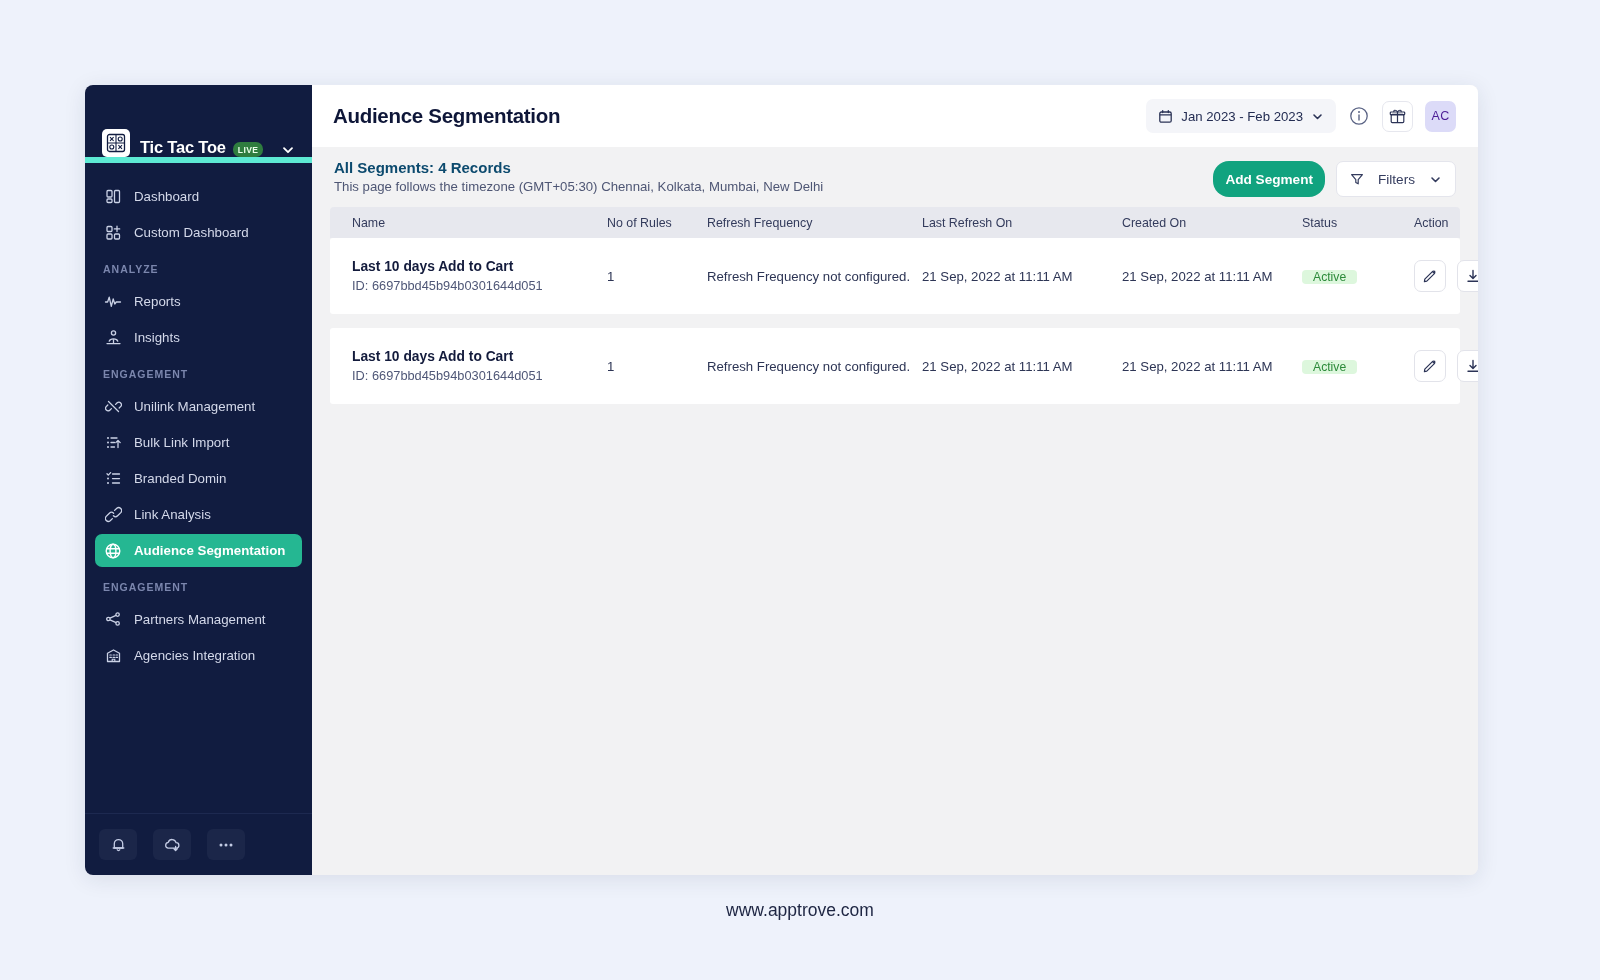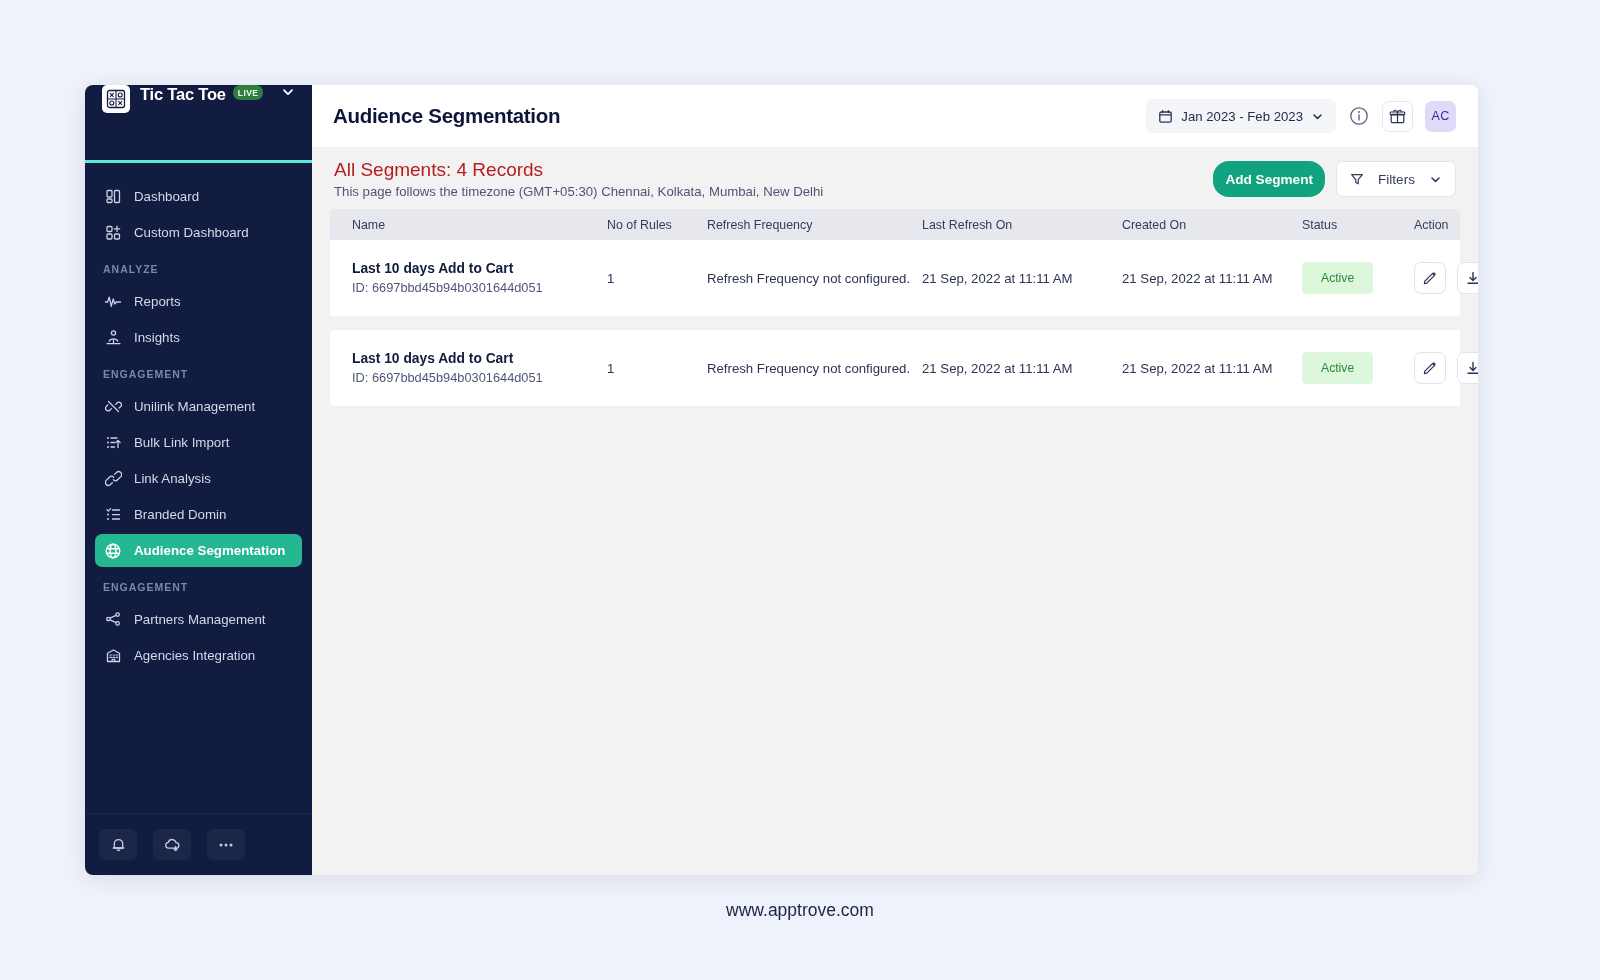--- a/index.html
+++ b/index.html
@@ -26,23 +26,23 @@
   
   .sidebar {
     width: 227px; height: 790px;
     background: #111c40;
     display: flex; flex-direction: column;
     flex: 0 0 227px;
     position: relative;
   }
   .brand {
     height: 78px; flex: 0 0 78px;
-    display: flex; align-items: flex-start;
+    display: flex; align-items: flex-end;
     padding: 0 17px;
-    border-bottom: 3px solid #5eead4;
+    border-bottom: 6px solid #5eead4;
   }
   .brand-logo {
     width: 28px; height: 28px; border-radius: 5px;
     background: #ffffff;
     flex: 0 0 28px;
     display: flex; align-items: center; justify-content: center;
   }
   .brand-name {
     color: #ffffff; font-size: 16.5px; font-weight: bold;
     margin-left: 10px; white-space: nowrap; letter-spacing: -.2px;
@@ -121,21 +121,21 @@
     width: 31px; height: 31px; border-radius: 7px;
     background: #dcdbf8; color: #4c1d95;
     display: flex; align-items: center; justify-content: center;
     font-size: 12.5px; font-weight: normal; letter-spacing: .2px;
   }
 
   .content { flex: 1 1 auto; padding: 0 18px; overflow: hidden; }
 
   .listbar { display: flex; align-items: flex-start; padding: 12px 4px 10px 4px; }
   .listbar-left { display: flex; flex-direction: column; gap: 3px; }
-  .records-title { font-size: 19px; font-weight: normal; color: #b91c1c; }
+  .records-title { font-size: 15px; font-weight: bold; color: #0c4a6e; }
   .records-sub { font-size: 13.2px; color: #4e5674; }
   .listbar-right { margin-left: auto; display: flex; align-items: center; gap: 11px; padding-top: 2px; }
   .btn-primary {
     background: #11a37f; color: #ffffff;
     font-size: 13.6px; font-weight: bold;
     height: 36px; padding: 0 12px; border-radius: 16px;
     display: flex; align-items: center; justify-content: center;
     border: none; white-space: nowrap;
   }
   .btn-filter {
@@ -173,21 +173,21 @@
   .c-status { width: 112px; flex: 0 0 112px; }
   .c-action { width: 100px; flex: 0 0 100px; }
 
   .cell-name-title { font-size: 13.8px; font-weight: bold; color: #131b3c; line-height: 1.35; }
   .cell-name-id { font-size: 12.8px; color: #4f5777; line-height: 1.35; margin-top: 1px; }
   .cell-text { font-size: 13.2px; color: #2d3555; }
   .badge-active {
     display: inline-flex; align-items: center; justify-content: center;
     background: #ddf7dd; color: #2c8a3a;
     font-size: 12.2px;
-    height: 32px; padding: 0 19px; border-radius: 4px;
+    height: 14px; padding: 0 11px; border-radius: 4px;
   }
   .action-wrap { display: flex; gap: 11px; }
   .act-btn {
     width: 32px; height: 32px; border-radius: 7px;
     border: 1px solid #e2e3ea; background: #ffffff;
     display: flex; align-items: center; justify-content: center;
     color: #2b3356;
   }
 
   .footer {
@@ -292,36 +292,36 @@
                 <circle cx="3" cy="13" r="1" fill="currentColor"></circle>
                 <path d="M6 4 H12 M6 8.5 H9.5 M6 13 H9.5" stroke="currentColor" stroke-width="1.3" stroke-linecap="round"></path>
                 <path d="M13 13.5 V6.5 M10.8 8.6 L13 6.4 L15.2 8.6" fill="none" stroke="currentColor" stroke-width="1.3" stroke-linecap="round" stroke-linejoin="round"></path>
               </svg>
           </span>
           <span>Bulk Link Import</span>
         </div>
         <div class="nav-item">
           <span class="ico">
             <svg width="17" height="17" viewBox="0 0 17 17">
-                <path d="M9.6 4.4 L11.8 2.2 A3 3 0 0 1 16 6.4 L12.6 9.8 A3 3 0 0 1 8.4 9.8" fill="none" stroke="currentColor" stroke-width="1.3" stroke-linecap="round"></path>
-                <path d="M7.4 12.6 L5.2 14.8 A3 3 0 0 1 1 10.6 L4.4 7.2 A3 3 0 0 1 8.6 7.2" fill="none" stroke="currentColor" stroke-width="1.3" stroke-linecap="round"></path>
-              </svg>
-          </span>
-          <span>Link Analysis</span>
-        </div>
-        <div class="nav-item">
-          <span class="ico">
-            <svg width="17" height="17" viewBox="0 0 17 17">
                 <path d="M2 3.8 L3.3 5.1 L5.6 2.6" fill="none" stroke="currentColor" stroke-width="1.3" stroke-linecap="round" stroke-linejoin="round"></path>
                 <circle cx="3" cy="8.6" r="1" fill="currentColor"></circle>
                 <circle cx="3" cy="13" r="1" fill="currentColor"></circle>
                 <path d="M7.5 4 H14.5 M7.5 8.6 H14.5 M7.5 13 H14.5" stroke="currentColor" stroke-width="1.3" stroke-linecap="round"></path>
               </svg>
           </span>
           <span>Branded Domin</span>
+        </div>
+        <div class="nav-item">
+          <span class="ico">
+            <svg width="17" height="17" viewBox="0 0 17 17">
+                <path d="M9.6 4.4 L11.8 2.2 A3 3 0 0 1 16 6.4 L12.6 9.8 A3 3 0 0 1 8.4 9.8" fill="none" stroke="currentColor" stroke-width="1.3" stroke-linecap="round"></path>
+                <path d="M7.4 12.6 L5.2 14.8 A3 3 0 0 1 1 10.6 L4.4 7.2 A3 3 0 0 1 8.6 7.2" fill="none" stroke="currentColor" stroke-width="1.3" stroke-linecap="round"></path>
+              </svg>
+          </span>
+          <span>Link Analysis</span>
         </div>
         <div class="nav-item active">
           <span class="ico">
             <svg width="18" height="18" viewBox="0 0 18 18">
                 <circle cx="9" cy="9" r="6.8" fill="none" stroke="currentColor" stroke-width="1.4"></circle>
                 <ellipse cx="9" cy="9" rx="2.9" ry="6.8" fill="none" stroke="currentColor" stroke-width="1.4"></ellipse>
                 <path d="M2.4 6.8 H15.6 M2.4 11.2 H15.6" stroke="currentColor" stroke-width="1.4"></path>
               </svg>
           </span>
           <span>Audience Segmentation</span>

